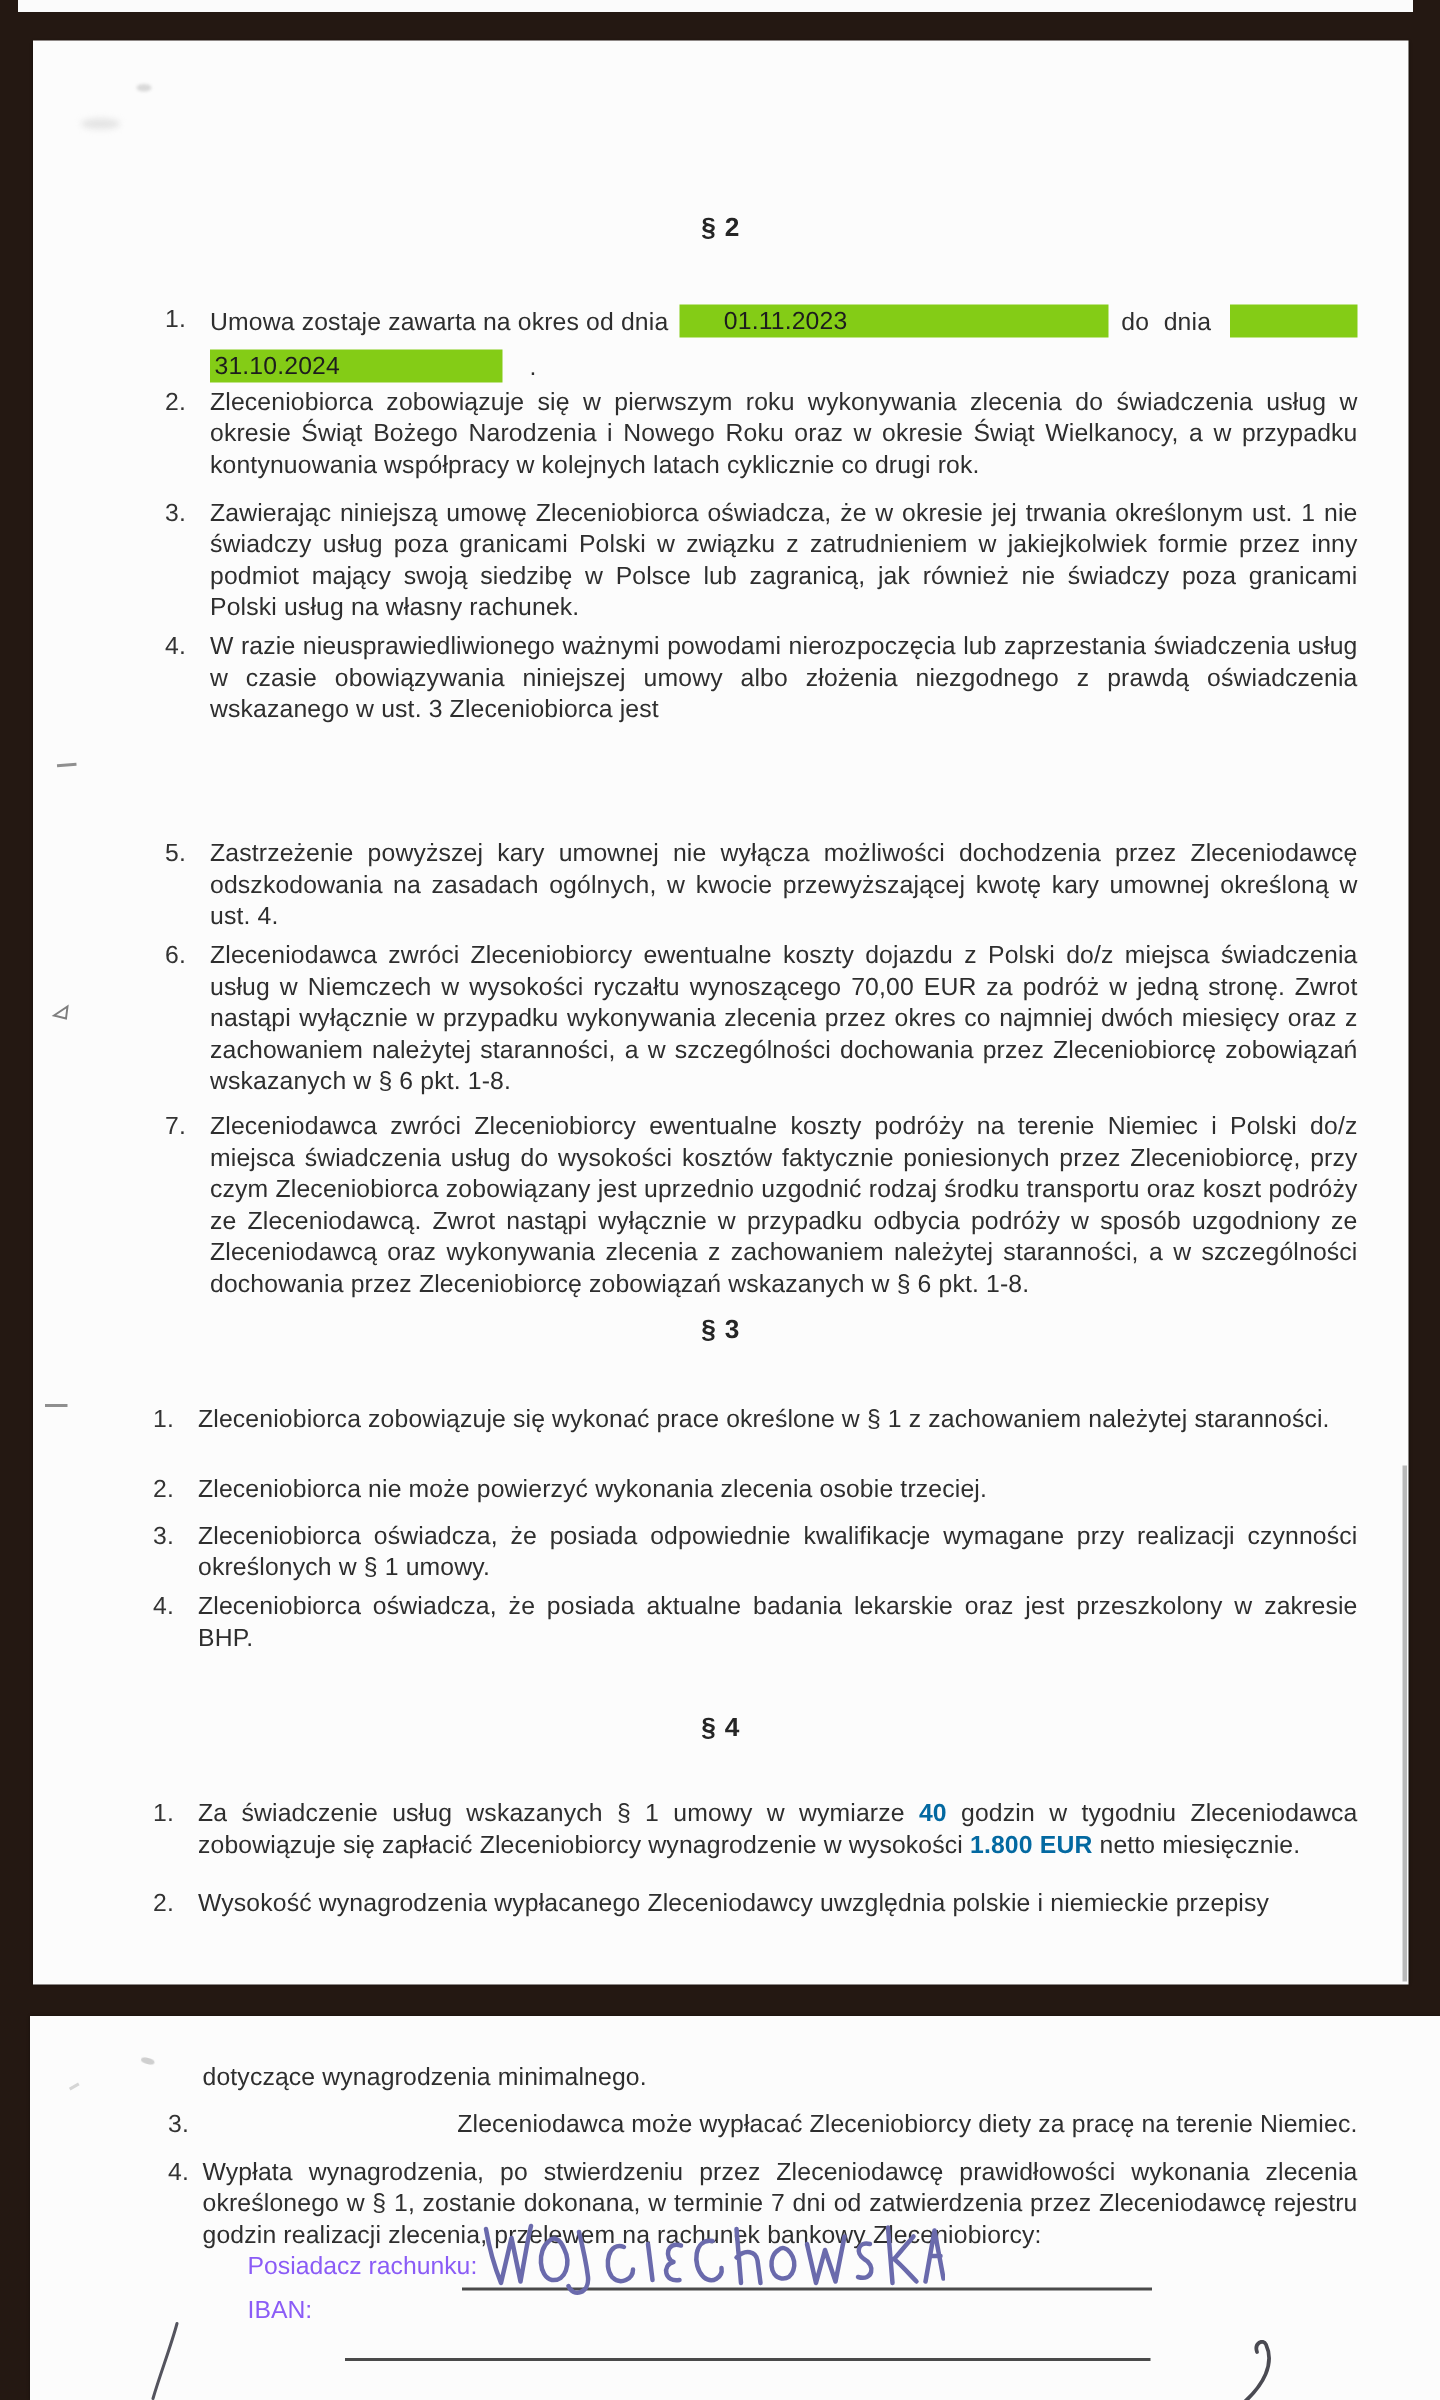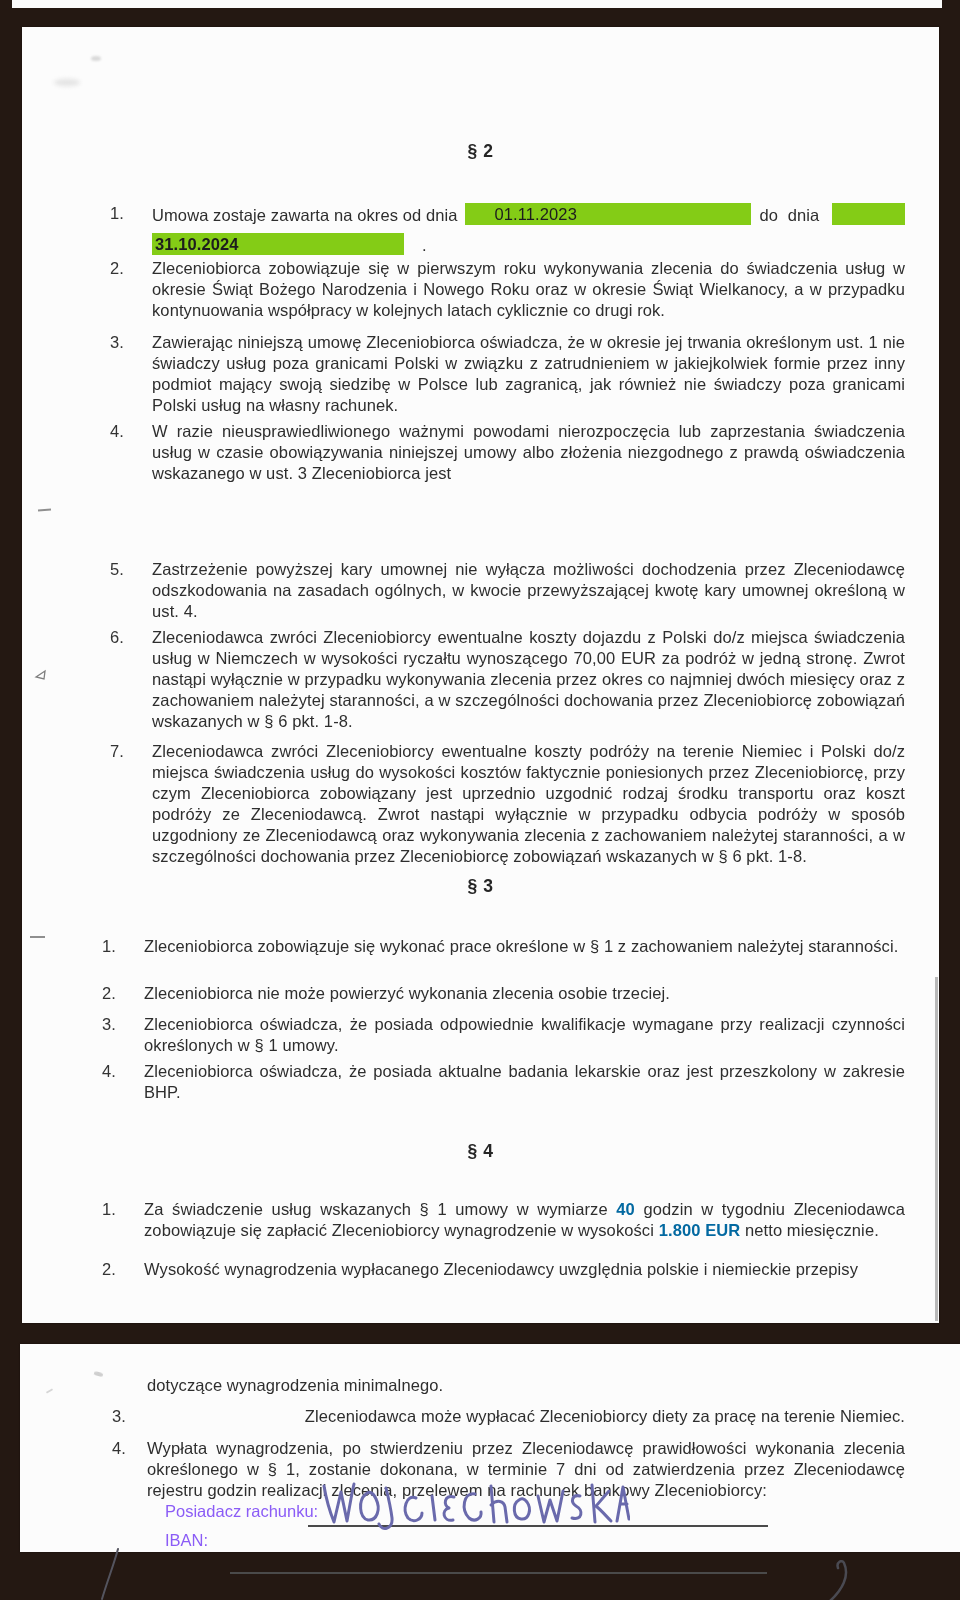--- a/index.html
+++ b/index.html
@@ -11,33 +11,33 @@
     font-family:"Liberation Sans", sans-serif;
     color:#2e2e2e;
   }
   .page{
     position:absolute;
     background:#fcfcfc;
     box-shadow:0 0 2px rgba(0,0,0,.4);
   }
   #prev-page-sliver{left:12px;top:0;width:930px;height:8px;background:#fbfbfb;position:absolute;}
   #page1{left:22px;top:27px;width:917px;height:1296px;}
-  #page2{left:20px;top:1344px;width:940px;height:208px;}
+  #page2{left:20px;top:1344px;width:940px;height:256px;}
 
   .sec-heading{
     position:absolute;left:0;right:0;
     text-align:center;font-weight:bold;font-size:17.5px;
     color:#252525;letter-spacing:.5px;
   }
   .para{
     position:absolute;display:flex;
     font-size:16.5px;line-height:21px;letter-spacing:.1px;
   }
   .para .num{flex:none;width:30px;color:#333;}
-  .para .txt{flex:1;text-align:justify;margin-left:12px;}
+  .para .txt{flex:1;text-align:justify;}
   .p1-line{display:flex;align-items:flex-start;height:26px;line-height:24px;}
   .hl{
     display:inline-block;height:22px;line-height:22px;
     background:#84cc16;color:#1d1d1d;
   }
   .plain{white-space:nowrap;}
   b{color:#0369a1;}
 
   .label{position:absolute;font-size:16.5px;color:#8b5cf6;}
   .fill-line{position:absolute;height:2px;background:#4a4a4a;}
@@ -71,21 +71,21 @@
   <div class="para" style="top:176px;left:88px;right:34px;">
     <span class="num">1.</span>
     <span class="txt" style="text-align:left;">
       <span class="p1-line">
         <span class="plain">Umowa zostaje zawarta na okres od dnia</span>
         <span class="hl" style="width:286px;margin-left:7px;padding-left:30px;box-sizing:border-box;">01.11.2023</span>
         <span class="plain" style="margin-left:9px;word-spacing:5px;">do  dnia</span>
         <span class="hl" style="flex:1;margin-left:13px;"></span>
       </span>
       <span class="p1-line" style="margin-top:4px;">
-        <span class="hl" style="width:252px;padding-left:3px;box-sizing:border-box;font-weight:bold;">31.10.2024</span>
+        <span class="hl" style="width:195px;padding-left:3px;box-sizing:border-box;">31.10.2024</span>
         <span class="plain" style="margin-left:18px;">.</span>
       </span>
     </span>
   </div>
 
   <div class="para" style="top:231px;left:88px;right:34px;">
     <span class="num">2.</span>
     <span class="txt">Zleceniobiorca zobowiązuje się w pierwszym roku wykonywania zlecenia do świadczenia usług w okresie Świąt Bożego Narodzenia i Nowego Roku oraz w okresie Świąt Wielkanocy, a w przypadku kontynuowania współpracy w kolejnych latach cyklicznie co drugi rok.</span>
   </div>
 

